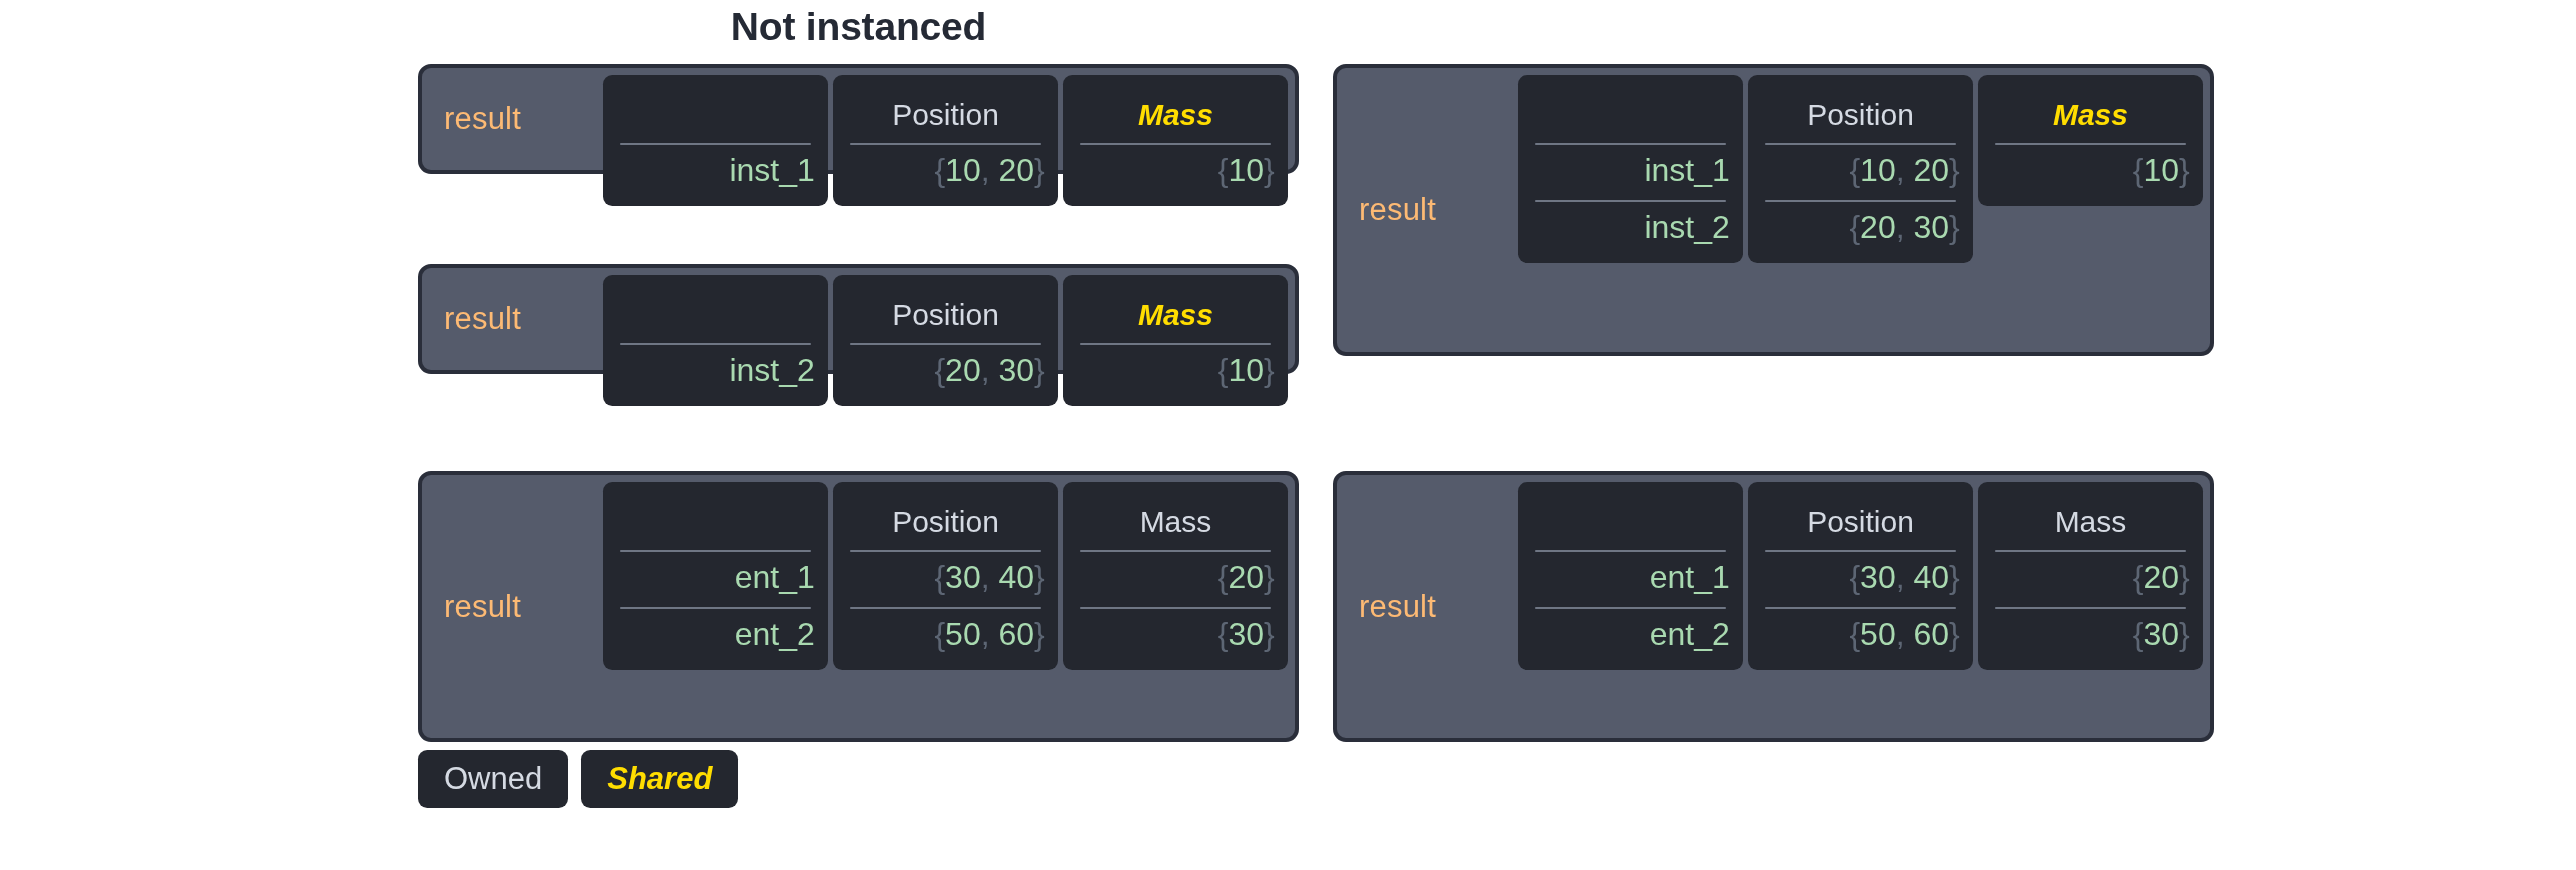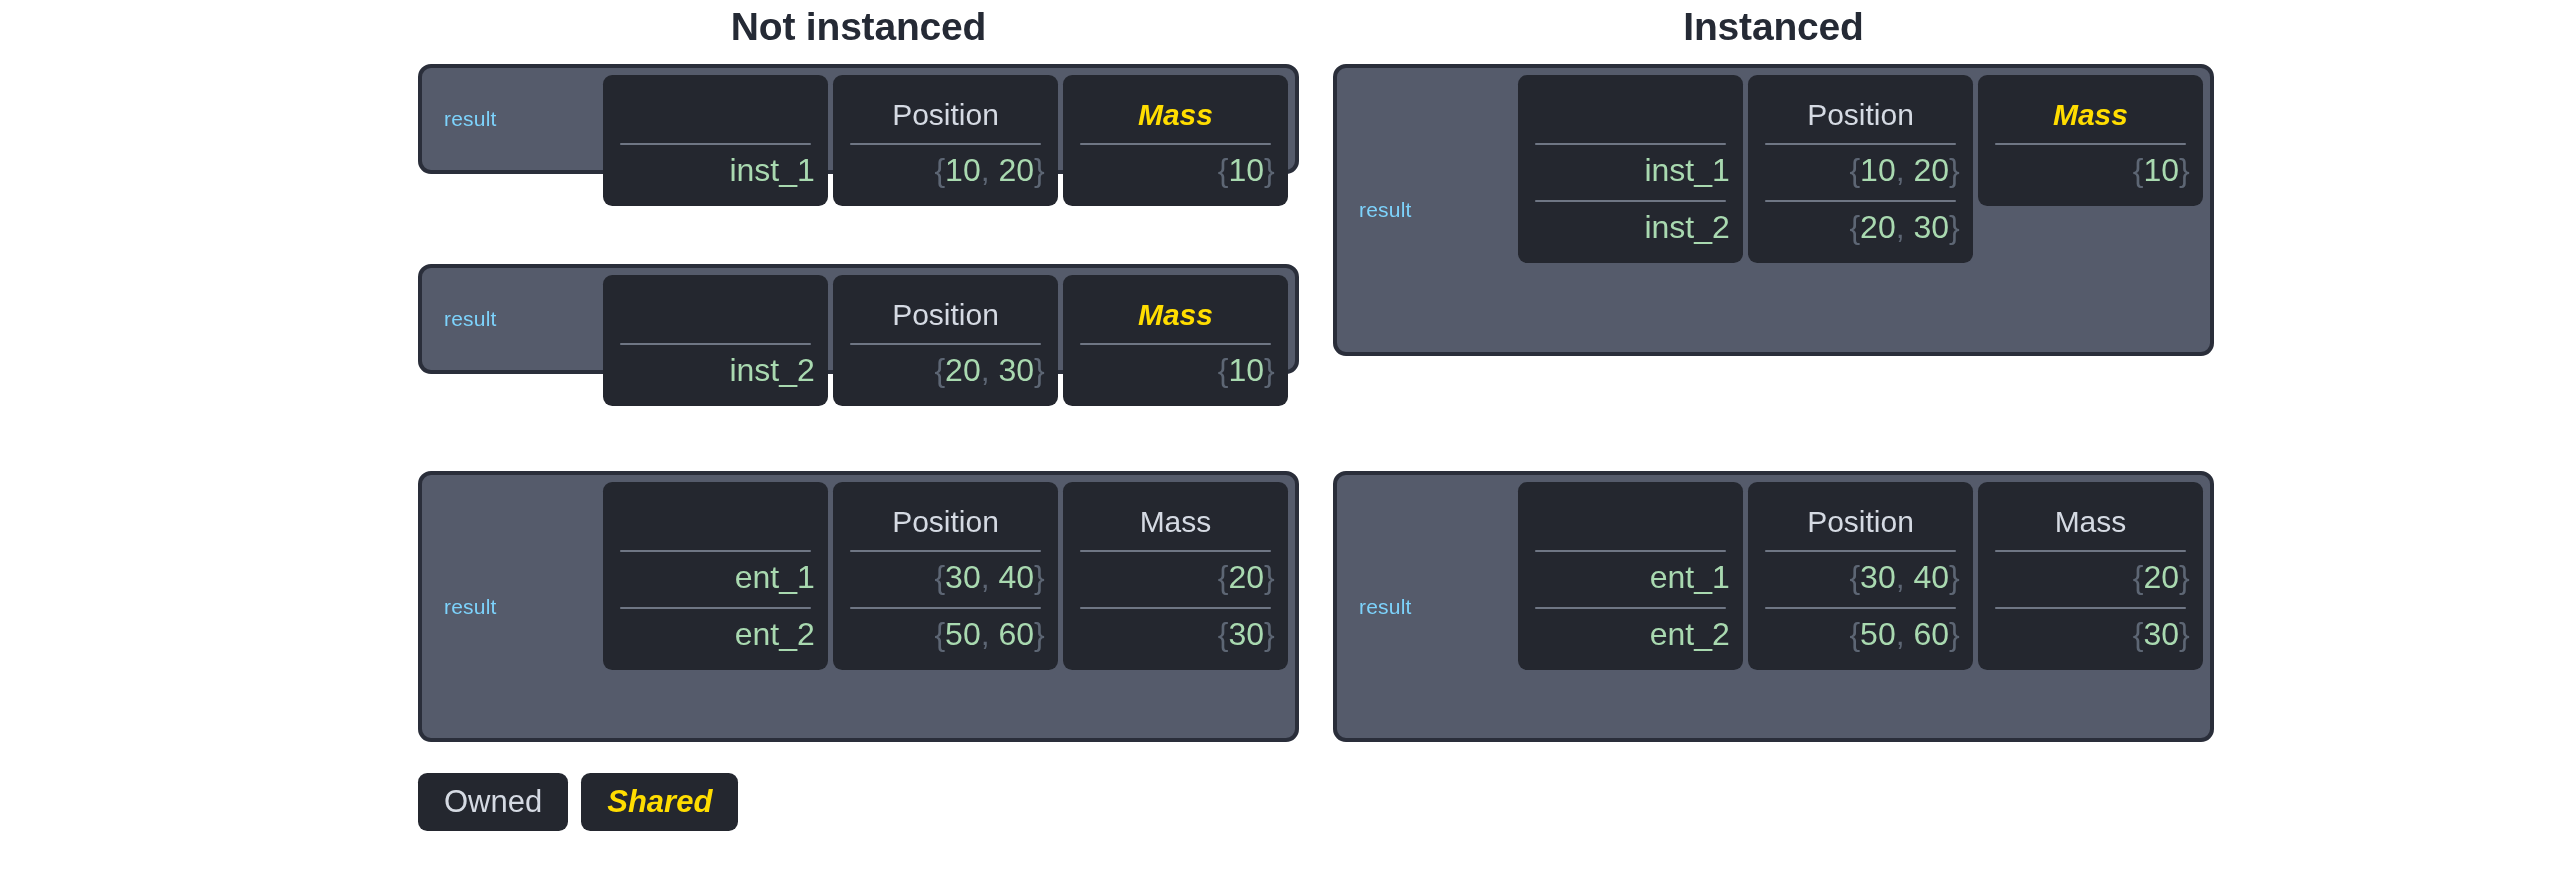--- a/index.html
+++ b/index.html
@@ -35,22 +35,22 @@
     align-items:stretch;
     padding:7.3px;
   }
   .owner-cell{
     display:flex;
     align-items:center;
     justify-content:flex-start;
     padding-left:14.7px;
     box-sizing:border-box;
     flex:0 0 auto;
-    color:#7dd3fc;
-    font-size:21px;
+    color:#fdba74;
+    font-size:31px;
     letter-spacing:0.2px;
   }
   .cols{
     display:flex;
     align-items:flex-start;
     gap:5.5px;
     flex:1 1 auto;
     box-sizing:border-box;
   }
   .col{
@@ -110,21 +110,20 @@
   }
   .chip.shared{color:#ffdd00;font-style:italic;font-weight:bold;}
 </style>
 </head>
 <body>
 
 <div class="stage">
 
   <div class="col-title" id="title-left">Not instanced</div>
 
-  <div class="col-title" id="title-right">Instanced</div>
 
   <div id="tables-root">
       <div class="tbl" style="left: 418px; top: 64px; width: 881px; height: 110px;">
         <div class="owner-cell" style="flex-basis: 174px;">result</div>
         <div class="cols">
           <div class="col" style="flex: 1 1 0px;">
             <div class="col-head blank">&nbsp;</div>
             <div class="rule"></div>
             <div class="val">inst_1</div>
           </div>
@@ -231,19 +230,19 @@
             <div class="col-head">Mass</div>
             <div class="rule"></div>
             <div class="val"><span class="br">{</span>20<span class="br">}</span></div>
             <div class="rule"></div>
             <div class="val"><span class="br">{</span>30<span class="br">}</span></div>
           </div>
         </div>
       </div>
     </div>
 
-  <div class="legend" id="legend" style="left: 418px; top: 773px;">
+  <div class="legend" id="legend" style="left: 418px; top: 750px;">
     <div class="chip">Owned</div>
     <div class="chip shared">Shared</div>
   </div>
 
 </div>
 
 
 </body></html>

